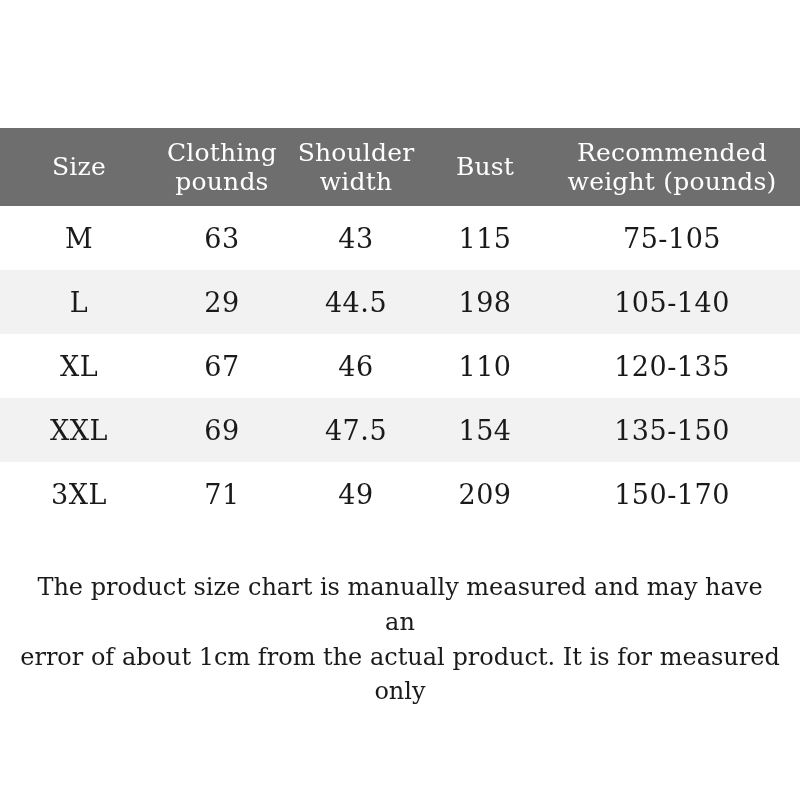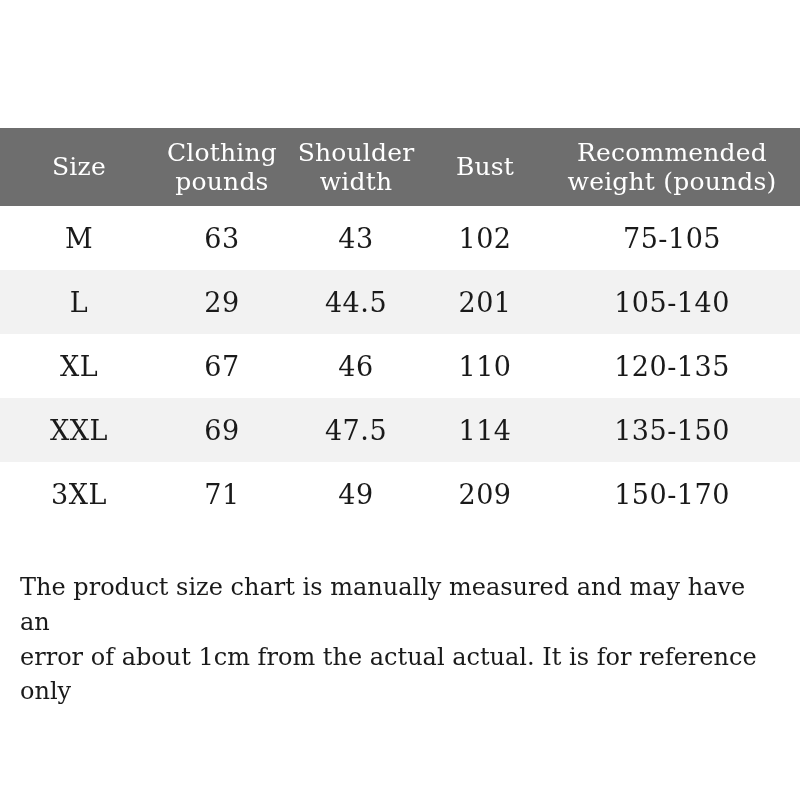--- a/index.html
+++ b/index.html
@@ -57,20 +57,21 @@
   }
   .col-size { width: 158px; }
   .col-len { width: 128px; }
   .col-sh  { width: 140px; }
   .col-bust{ width: 118px; }
   .col-rec { width: 256px; }
 
   .footnote {
     margin-top: 44px;
     padding: 0 20px;
+    text-align: center;
     font-size: 24px;
     line-height: 1.45;
     color: #1a1a1a;
   }
   .footnote span {
     display: block;
   }
 </style>
 </head>
 <body>
@@ -107,52 +108,52 @@
           <span>Recommended</span><br>
           <span>weight (pounds)</span>
         </th>
       </tr>
     </thead>
     <tbody>
       <tr class="row-even">
         <td>M</td>
         <td>63</td>
         <td>43</td>
-        <td>102</td>
+        <td>115</td>
         <td>75-105</td>
       </tr>
       <tr class="row-odd">
         <td>L</td>
         <td>29</td>
         <td>44.5</td>
-        <td>201</td>
+        <td>198</td>
         <td>105-140</td>
       </tr>
       <tr class="row-even">
         <td>XL</td>
         <td>67</td>
         <td>46</td>
         <td>110</td>
         <td>120-135</td>
       </tr>
       <tr class="row-odd">
         <td>XXL</td>
         <td>69</td>
         <td>47.5</td>
-        <td>114</td>
+        <td>154</td>
         <td>135-150</td>
       </tr>
       <tr class="row-even">
         <td>3XL</td>
         <td>71</td>
         <td>49</td>
         <td>209</td>
         <td>150-170</td>
       </tr>
     </tbody>
   </table>
 
   <div class="footnote">
     <span>The product size chart is manually measured and may have an</span>
-    <span>error of about 1cm from the actual actual. It is for reference only</span>
+    <span>error of about 1cm from the actual product. It is for measured only</span>
   </div>
 
 </div>
 
 </body></html>

